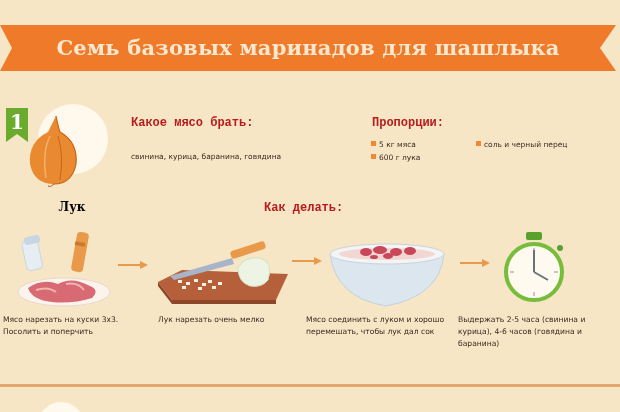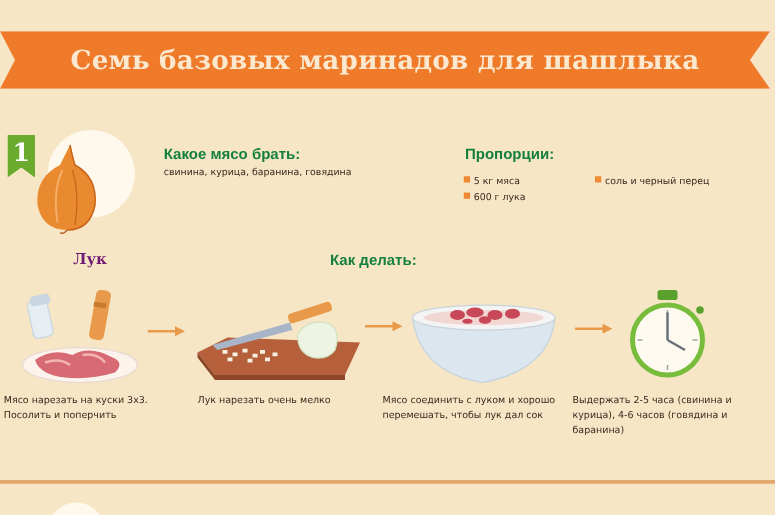--- a/index.html
+++ b/index.html
@@ -25,24 +25,24 @@
   .badge-num {
     position: absolute; left: 0; top: 2px; width: 22px; text-align: center;
     font-family: "DejaVu Serif", serif; font-weight: bold; font-size: 20px; color: #ffffff;
   }
   .onion-circle {
     left: 38px; top: 104px; width: 70px; height: 70px; border-radius: 50%;
     background: #fff8ec;
   }
   .onion-label {
     left: 42px; top: 200px; width: 60px; text-align: center;
-    font-family: "DejaVu Serif", serif; font-weight: bold; font-size: 12px; color: #701a75;
+    font-family: "DejaVu Serif", serif; font-weight: bold; font-size: 12px; color: #000000;
   }
   .h-bold {
-    font-family: Liberation Sans, sans-serif; font-weight: bold; font-size: 12px; color: #15803d;
+    font-family: Liberation Mono, monospace; font-weight: bold; font-size: 12px; color: #b91c1c;
   }
   .small { font-size: 7.5px; color: #3a2a1e; }
   .bullet { display: inline-block; width: 5px; height: 5px; background: #f08a32; margin-right: 3px; vertical-align: 1px; }
   .step-text { font-size: 7.6px; line-height: 12px; color: #3a2a1e; }
   .arrow { height: 10px; }
   .divider { left: 0; top: 384px; width: 620px; height: 3px; background: #e2a870; }
 </style>
 </head>
 <body>
 
@@ -64,21 +64,21 @@
 <svg class="abs" style="left:20px;top:112px" width="60" height="76" viewBox="0 0 60 76">
   <path d="M36,4 Q38,14 40,20 Q58,30 56,52 Q52,72 34,72 Q14,72 10,52 Q8,30 28,20 Q32,12 36,4Z" fill="#e98a30"></path>
   <path d="M36,4 Q38,14 40,20 Q58,30 56,52 Q52,72 34,72" fill="none" stroke="#c9641a" stroke-width="1.2"></path>
   <path d="M30,24 Q22,40 26,66" fill="none" stroke="#f4b06a" stroke-width="1.5"></path>
   <path d="M38,24 Q44,44 40,68" fill="none" stroke="#c9641a" stroke-width="1"></path>
   <path d="M34,72 Q30,76 28,74" fill="none" stroke="#b5581a" stroke-width="1"></path>
 </svg>
 <div class="abs onion-label">Лук</div>
 
 <div class="abs h-bold" style="left:131px;top:116px">Какое мясо брать:</div>
-<div class="abs small" style="left:131px;top:133px">свинина, курица, баранина, говядина</div>
+<div class="abs small" style="left:131px;top:152px">свинина, курица, баранина, говядина</div>
 
 <div class="abs h-bold" style="left:372px;top:116px">Пропорции:</div>
 <div class="abs small" style="left:371px;top:140px">
   <span class="bullet"></span><span>5 кг мяса</span>
 </div>
 <div class="abs small" style="left:371px;top:153px">
   <span class="bullet"></span><span>600 г лука</span>
 </div>
 <div class="abs small" style="left:476px;top:140px">
   <span class="bullet"></span><span>соль и черный перец</span>

